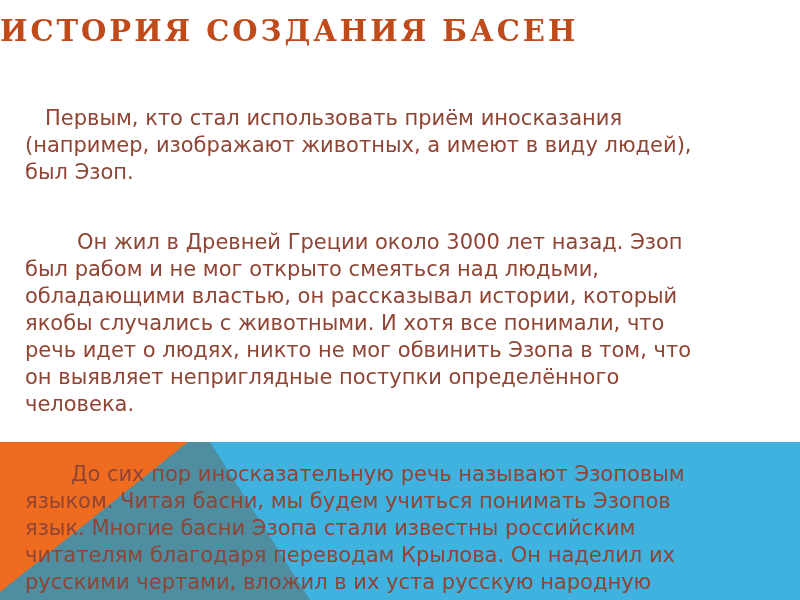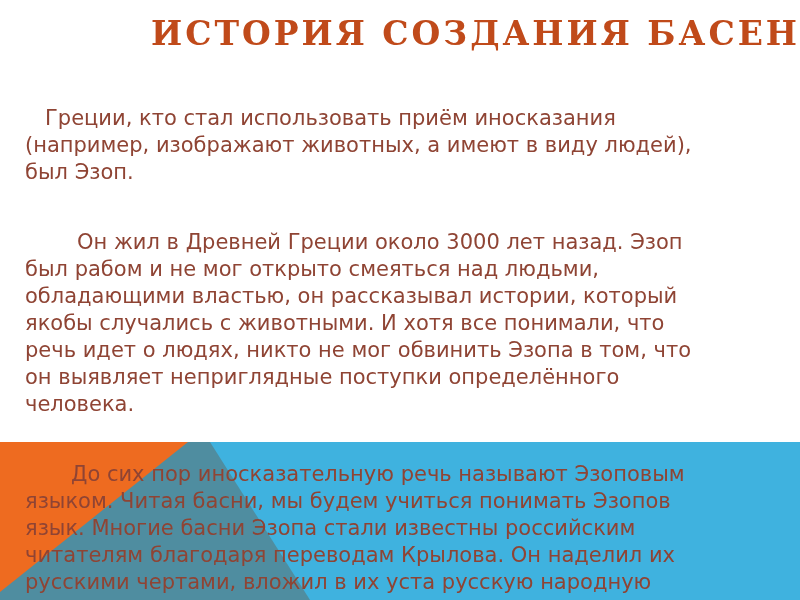--- a/index.html
+++ b/index.html
@@ -11,24 +11,24 @@
     overflow:hidden;
     font-family:"DejaVu Sans","Liberation Sans",sans-serif;
   }
   .shapes{position:absolute;inset:0;z-index:0;}
   .slide-title{
     position:absolute;
     z-index:2;
     left:0;right:0;
     top:14px;
     margin:0;
-    text-align:right;
+    text-align:left;
     font-family:"DejaVu Serif","Liberation Serif",serif;
     font-weight:bold;
-    font-size:33px;
+    font-size:29px;
     letter-spacing:3px;
     color:var(--title,#c04a1a);
   }
   .body-text{
     position:absolute;
     z-index:1;
     left:25px;right:20px;
     top:78px;
     color:var(--body-text,#8f4434);
     font-size:21px;
@@ -47,21 +47,21 @@
 
   <svg class="shapes" viewBox="0 0 800 600" width="800" height="600" aria-hidden="true">
     <rect x="0" y="442" width="800" height="158" style="fill:var(--blue,#3FB2DF)"></rect>
     <polygon points="185,442 210,442 310,600 0,600 0,590" style="fill:var(--teal,#4F8DA0)"></polygon>
     <polygon points="0,442 188,442 0,592" style="fill:var(--orange,#EE6B20)"></polygon>
   </svg>
 
   <h1 class="slide-title">ИСТОРИЯ СОЗДАНИЯ БАСЕН</h1>
 
   <div class="body-text">
-    <p class="p1">Греции, кто стал использовать приём иносказания
+    <p class="p1">Первым, кто стал использовать приём иносказания
 (например, изображают животных, а имеют в виду людей),
 был Эзоп.</p>
     <p class="p2">Он жил в Древней Греции около 3000 лет назад. Эзоп
 был рабом и не мог открыто смеяться над людьми,
 обладающими властью, он рассказывал истории, который
 якобы случались с животными. И хотя все понимали, что
 речь идет о людях, никто не мог обвинить Эзопа в том, что
 он выявляет неприглядные поступки определённого
 человека.</p>
     <p class="p3">До сих пор иносказательную речь называют Эзоповым

